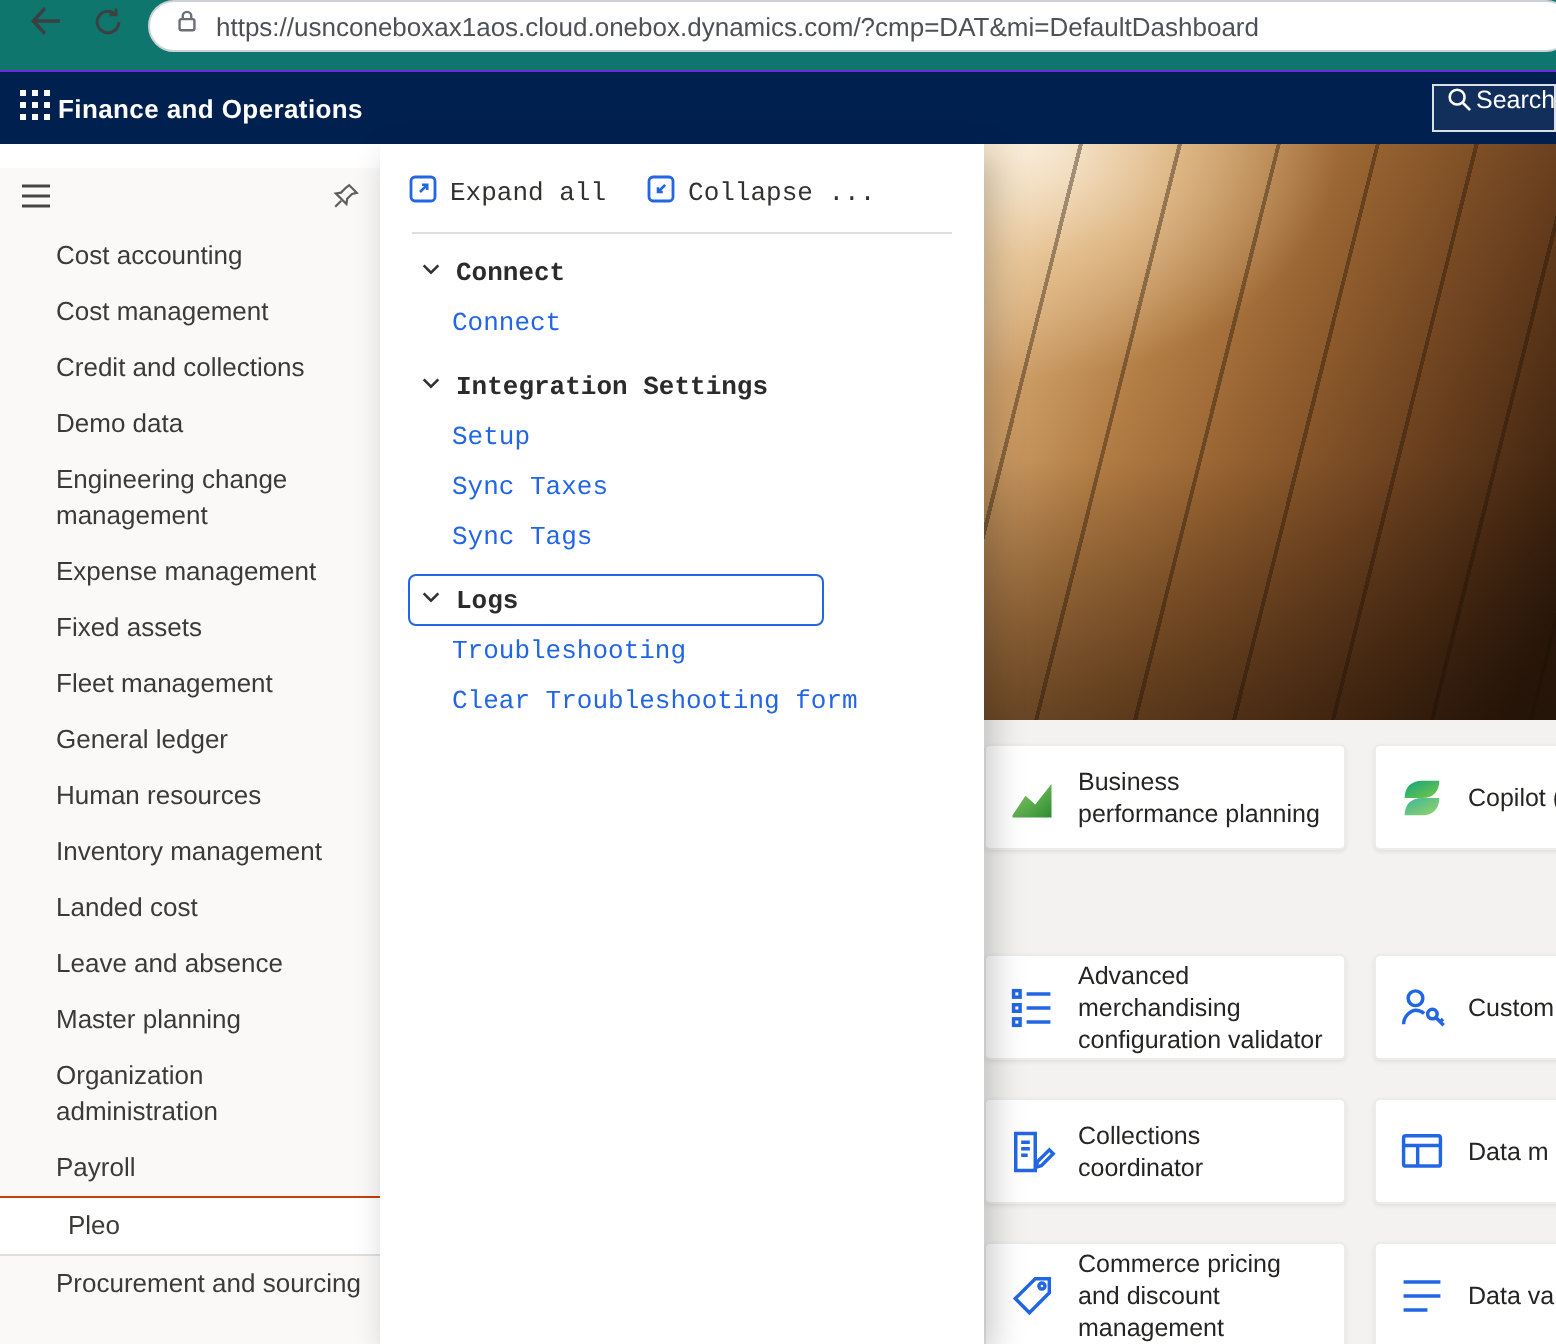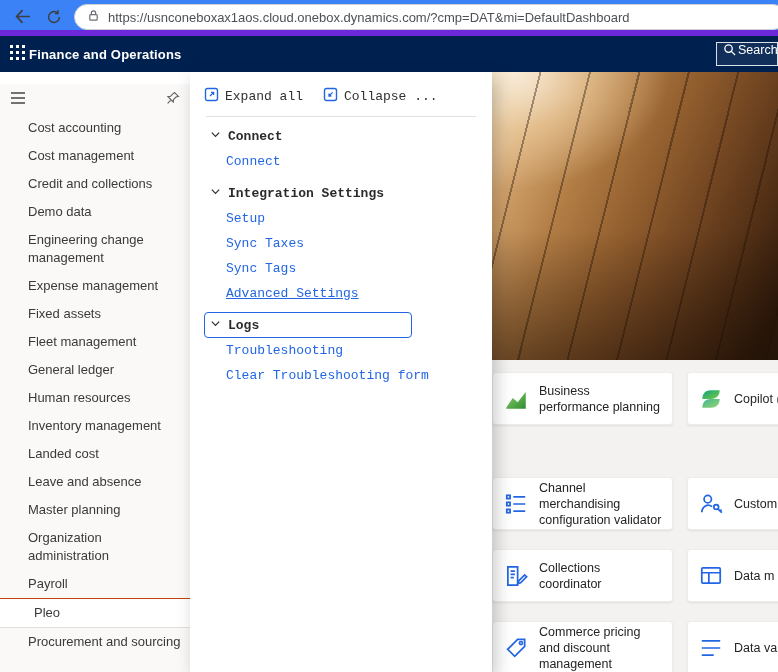--- a/index.html
+++ b/index.html
@@ -1,20 +1,20 @@
 <!DOCTYPE html>
 <html><head>
 <meta charset="utf-8">
 <style>
   * { margin:0; padding:0; box-sizing:border-box; }
   body { background:#ddd; font-family:"Liberation Sans", sans-serif; }
   .screen { position:relative; width:778px; height:672px; background:#fff; overflow:hidden; font-family:"Liberation Sans", sans-serif; }
 
   
-  .browser-bar { position:absolute; top:0; left:0; right:0; height:36px; background:#3b82f6; display:flex; align-items:flex-end; gap:8px; padding:0 6px 0 10px; border-bottom:6px solid #6d28d9; }
+  .browser-bar { position:absolute; top:0; left:0; right:0; height:36px; background:#0f766e; display:flex; align-items:flex-start; gap:8px; padding:0 6px 0 10px; border-bottom:1px solid #6d28d9; }
   .chrome-btn { background:none; border:none; width:24px; height:24px; display:flex; align-items:center; justify-content:center; cursor:pointer; }
   .address-bar { flex:1; height:26px; border:1px solid #cdd1d6; border-radius:14px; background:#fff; display:flex; align-items:center; gap:8px; padding:0 12px; margin-right:-14px; overflow:hidden; }
   .address-url { font-size:13px; color:#4d5156; white-space:nowrap; }
 
   
   .navbar { position:absolute; top:36px; left:0; right:0; height:36px; background:#002050; display:flex; align-items:center; gap:4px; padding:0 10px; color:#fff; }
   .navbar-title { font-size:13px; font-weight:bold; letter-spacing:.2px; }
   .app-launcher { background:none; border:none; cursor:pointer; display:flex; align-items:center; }
   .search-box { position:absolute; right:0; top:6px; height:24px; width:62px; border:1px solid rgba(255,255,255,.85); background:rgba(255,255,255,.07); display:flex; gap:2px; padding:0 4px 0 6px; color:#fff; font-size:12.5px; cursor:text; overflow:hidden; }
 
@@ -196,21 +196,20 @@
         <span>
           <svg width="11" height="11" viewBox="0 0 12 12">
               <path d="M2 4l4 4 4-4" fill="none" stroke="#323130" stroke-width="1.4"></path>
             </svg>
         </span>
         <span>Integration Settings</span>
       </div>
       <a class="flink">Setup</a>
       <a class="flink">Sync Taxes</a>
       <a class="flink">Sync Tags</a>
-      <a class="flink underlined">Advanced Settings</a>
 
       <div class="section-header focused">
         <span>
           <svg width="11" height="11" viewBox="0 0 12 12">
               <path d="M2 4l4 4 4-4" fill="none" stroke="#323130" stroke-width="1.4"></path>
             </svg>
         </span>
         <span>Logs</span>
       </div>
       <a class="flink">Troubleshooting</a>
@@ -255,21 +254,21 @@
         <span class="tile-icon">
           <svg width="26" height="26" viewBox="0 0 24 24">
             <g stroke="#2266e3" stroke-width="1.6" fill="none">
               <rect x="3.5" y="4" width="3" height="3"></rect>
                 <rect x="3.5" y="10.5" width="3" height="3"></rect>
                 <rect x="3.5" y="17" width="3" height="3"></rect>
               <path d="M9.5 5.5h11M9.5 12h11M9.5 18.5h11"></path>
             </g>
           </svg>
         </span>
-        <span class="tile-label">Channel merchandising configuration validator</span>
+        <span class="tile-label">Advanced merchandising configuration validator</span>
       </div>
 
       <div class="tile col2 row2">
         <span class="tile-icon">
           <svg width="26" height="26" viewBox="0 0 24 24">
             <g stroke="#2266e3" stroke-width="1.6" fill="none">
               <circle cx="9" cy="7.5" r="3.4"></circle>
               <path d="M3.5 19.5c0-4.3 4-6.5 5.5-6.5s3 .6 4 1.5"></path>
               <circle cx="16.8" cy="14.8" r="2.2"></circle>
               <path d="M18.4 16.4l3.6 3.6M20.4 18.4l1.3-1.3"></path>

